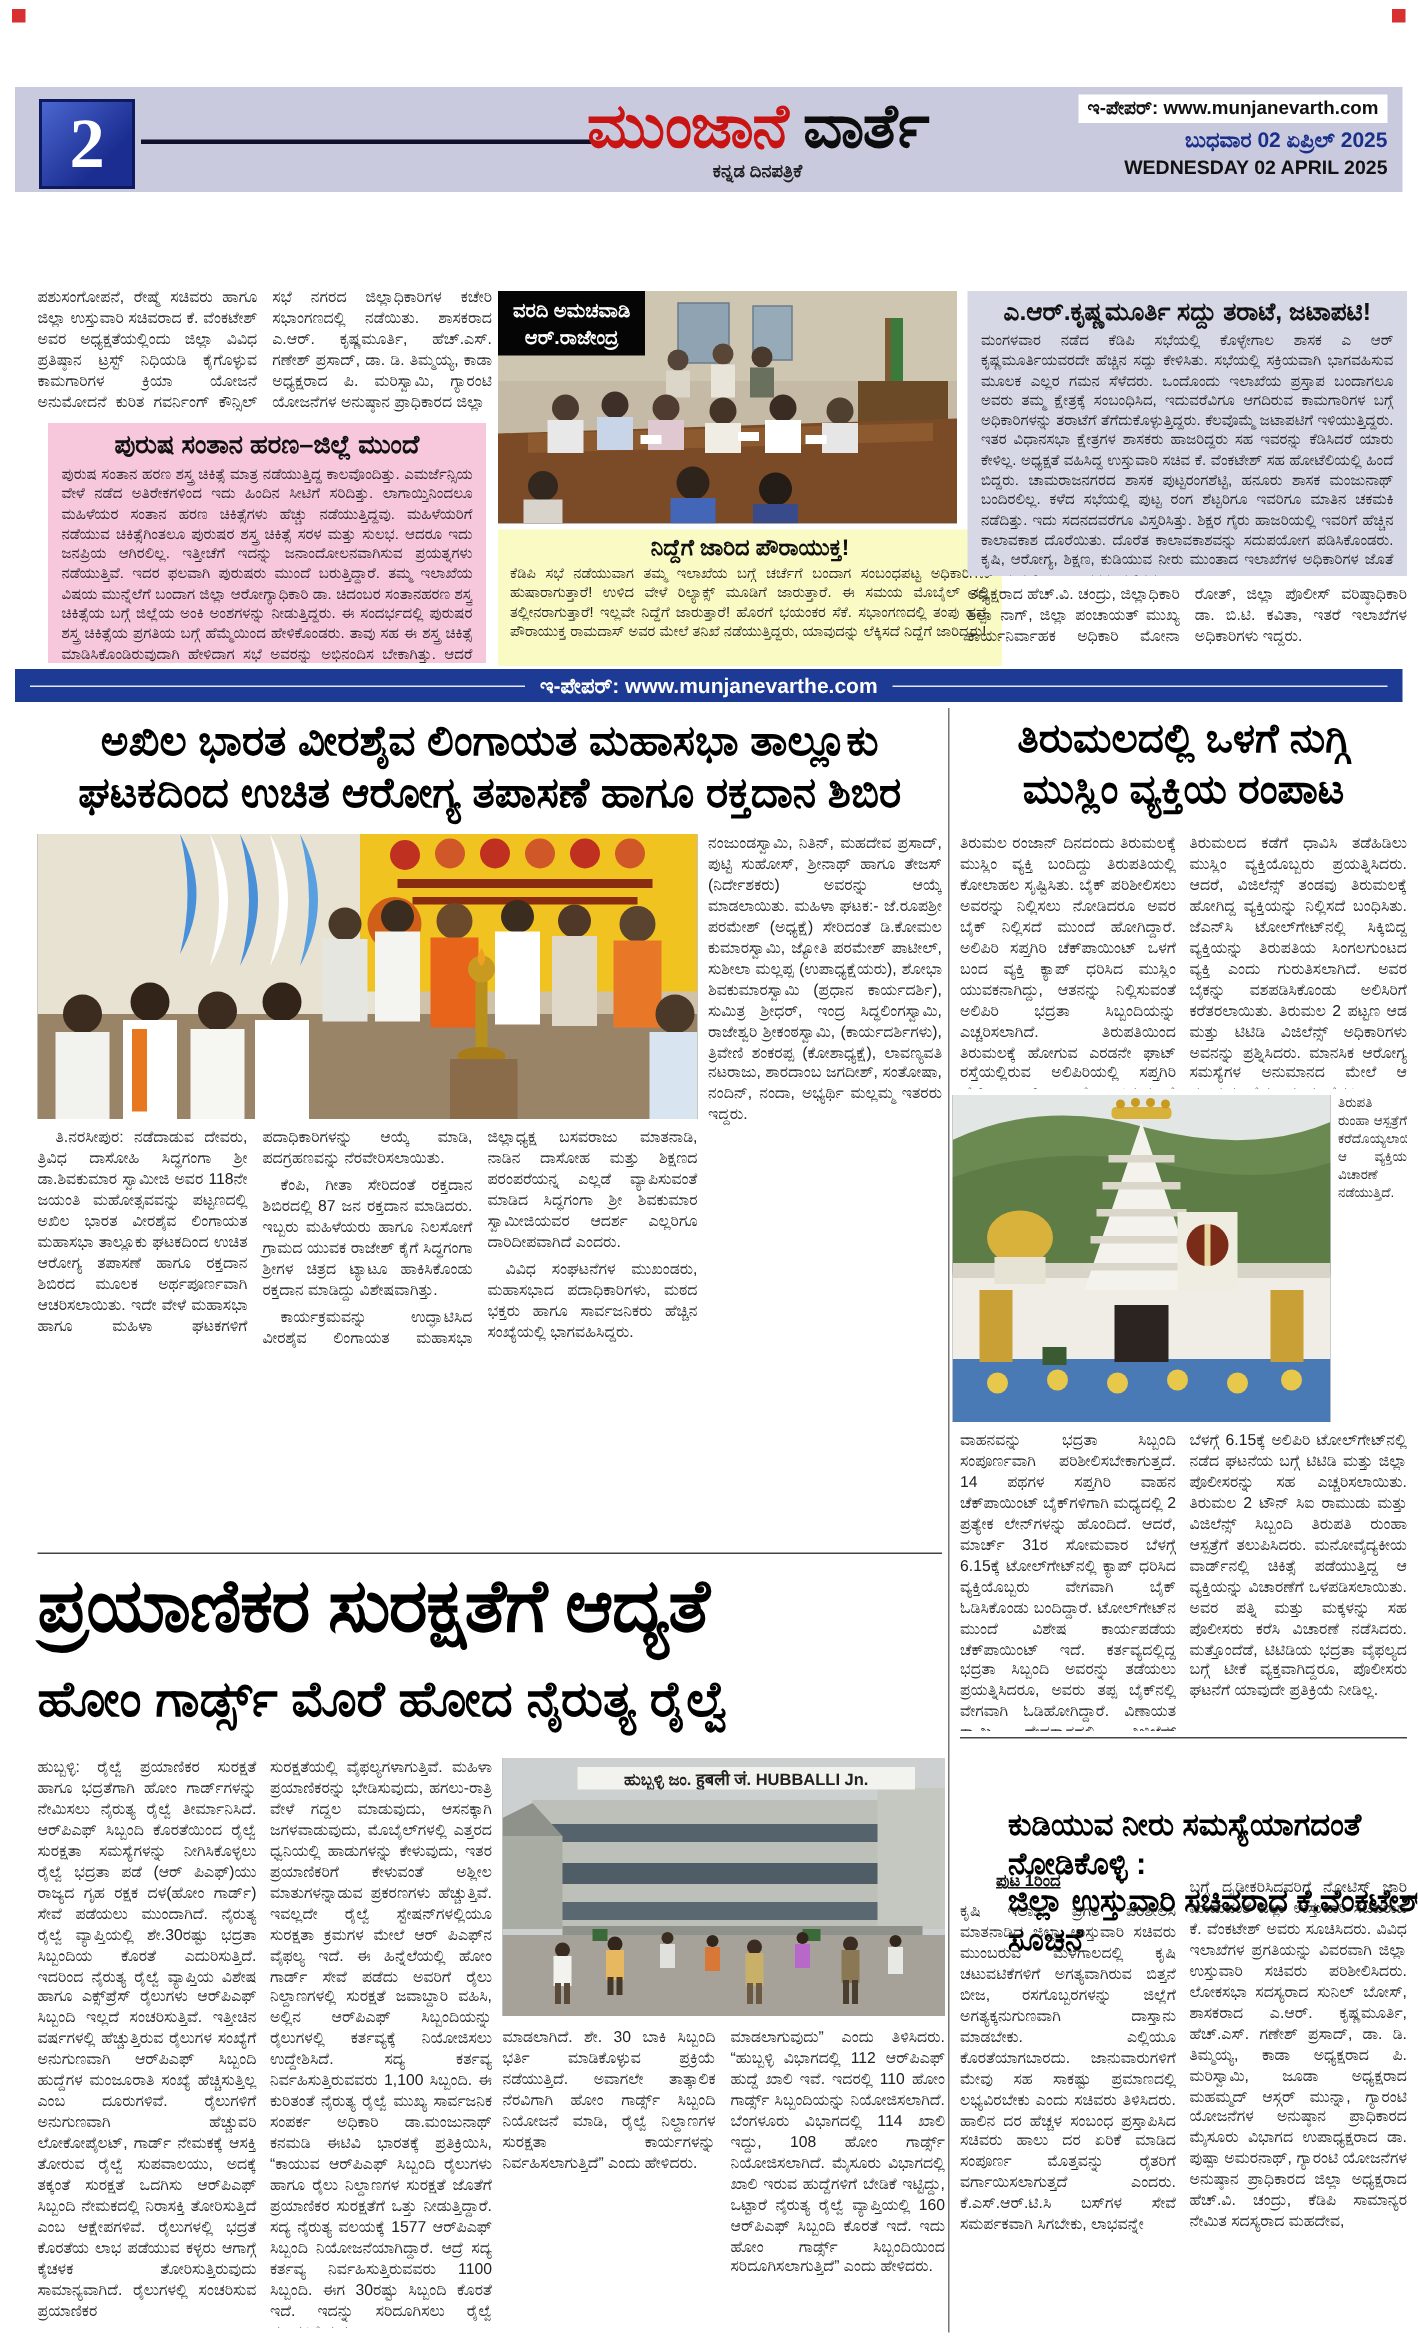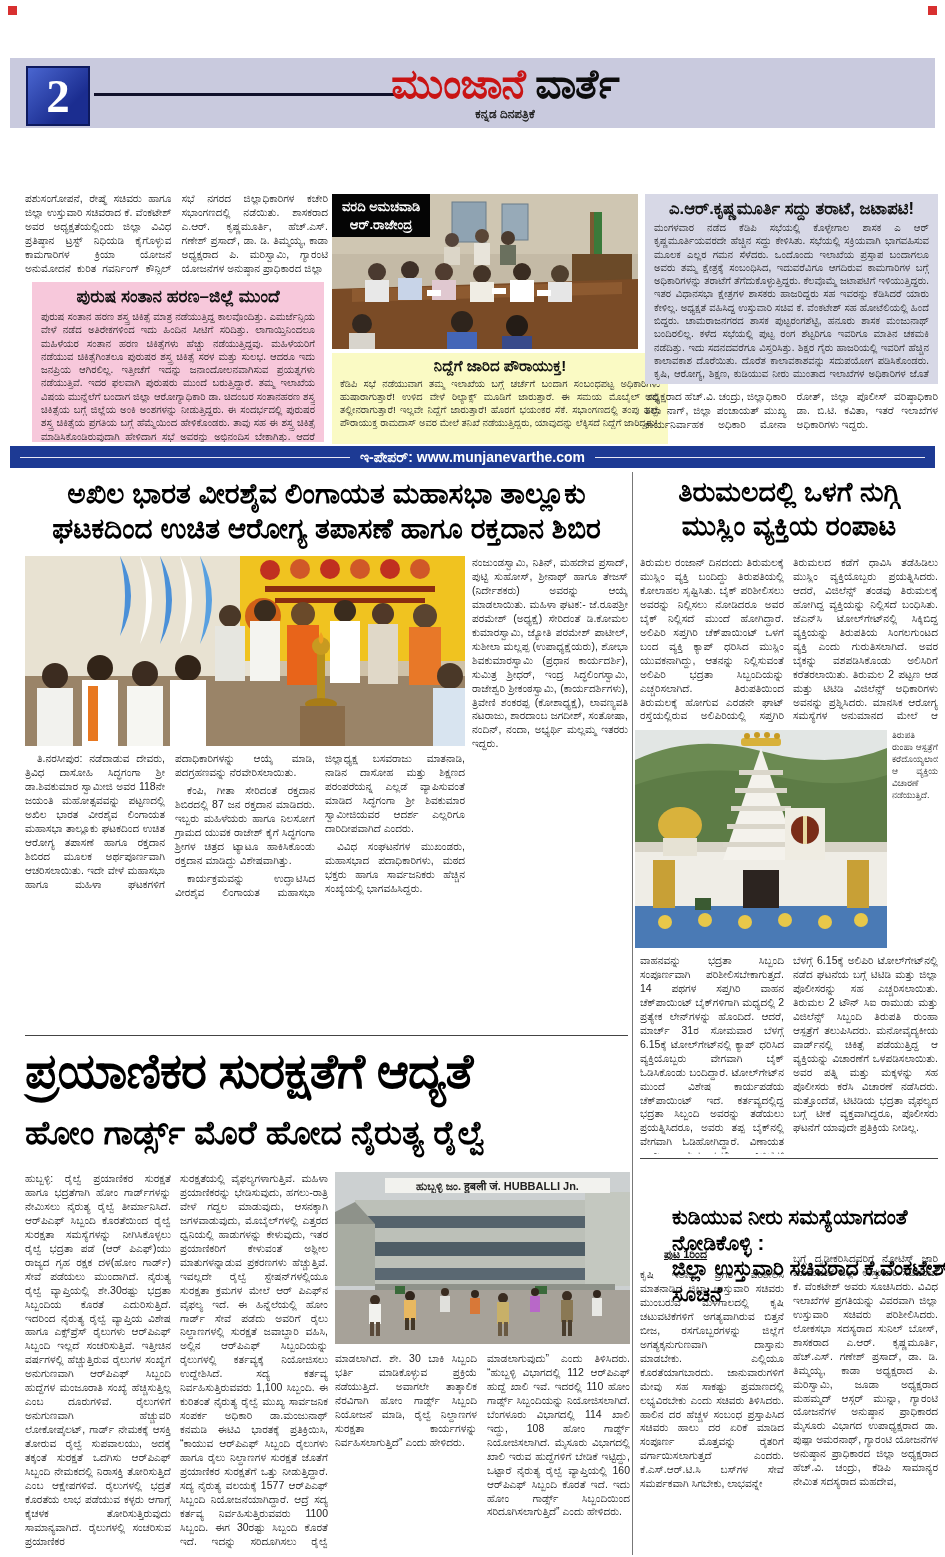--- a/index.html
+++ b/index.html
@@ -82,20 +82,25 @@
     <div class="pagenum">
       <span>2</span>
     </div>
     <div class="band-line"></div>
     <div class="mast">
       <div class="t1">
         <span class="red">ಮುಂಜಾನೆ</span>
         <span class="blk">ವಾರ್ತೆ</span>
       </div>
       <div class="tag">ಕನ್ನಡ ದಿನಪತ್ರಿಕೆ</div>
+    </div>
+    <div class="mast-right">
+      <span class="urlbox">ಇ-ಪೇಪರ್: www.munjanevarth.com</span>
+      <div class="kn-date">ಬುಧವಾರ 02 ಏಪ್ರಿಲ್ 2025</div>
+      <div class="en-date">WEDNESDAY 02 APRIL 2025</div>
     </div>
   </div>
 
 
   <div class="abs btxt cols2" style="left:25px;top:192px;width:303px;height:86px;">ಪಶುಸಂಗೋಪನೆ, ರೇಷ್ಮೆ ಸಚಿವರು ಹಾಗೂ ಜಿಲ್ಲಾ ಉಸ್ತುವಾರಿ ಸಚಿವರಾದ ಕೆ. ವೆಂಕಟೇಶ್ ಅವರ ಅಧ್ಯಕ್ಷತೆಯಲ್ಲಿಂದು ಜಿಲ್ಲಾ ವಿವಿಧ ಪ್ರತಿಷ್ಠಾನ ಟ್ರಸ್ಟ್ ನಿಧಿಯಡಿ ಕೈಗೊಳ್ಳುವ ಕಾಮಗಾರಿಗಳ ಕ್ರಿಯಾ ಯೋಜನೆ ಅನುಮೋದನೆ ಕುರಿತ ಗವರ್ನಿಂಗ್ ಕೌನ್ಸಿಲ್ ಸಭೆ ನಗರದ ಜಿಲ್ಲಾಧಿಕಾರಿಗಳ ಕಚೇರಿ ಸಭಾಂಗಣದಲ್ಲಿ ನಡೆಯಿತು. ಶಾಸಕರಾದ ಎ.ಆರ್. ಕೃಷ್ಣಮೂರ್ತಿ, ಹೆಚ್.ಎಸ್. ಗಣೇಶ್ ಪ್ರಸಾದ್, ಡಾ. ಡಿ. ತಿಮ್ಮಯ್ಯ, ಕಾಡಾ ಅಧ್ಯಕ್ಷರಾದ ಪಿ. ಮರಿಸ್ವಾಮಿ, ಗ್ಯಾರಂಟಿ ಯೋಜನೆಗಳ ಅನುಷ್ಠಾನ ಪ್ರಾಧಿಕಾರದ ಜಿಲ್ಲಾ</div>
 
   <div class="pinkbox">
     <h3>ಪುರುಷ ಸಂತಾನ ಹರಣ–ಜಿಲ್ಲೆ ಮುಂದೆ</h3>
     <div class="btxt">ಪುರುಷ ಸಂತಾನ ಹರಣ ಶಸ್ತ್ರ ಚಿಕಿತ್ಸೆ ಮಾತ್ರ ನಡೆಯುತ್ತಿದ್ದ ಕಾಲವೊಂದಿತ್ತು. ಎಮರ್ಜೆನ್ಸಿಯ ವೇಳೆ ನಡೆದ ಅತಿರೇಕಗಳಿಂದ ಇದು ಹಿಂದಿನ ಸೀಟಿಗೆ ಸರಿದಿತ್ತು. ಲಾಗಾಯ್ತಿನಿಂದಲೂ ಮಹಿಳೆಯರ ಸಂತಾನ ಹರಣ ಚಿಕಿತ್ಸೆಗಳು ಹೆಚ್ಚು ನಡೆಯುತ್ತಿದ್ದವು. ಮಹಿಳೆಯರಿಗೆ ನಡೆಯುವ ಚಿಕಿತ್ಸೆಗಿಂತಲೂ ಪುರುಷರ ಶಸ್ತ್ರ ಚಿಕಿತ್ಸೆ ಸರಳ ಮತ್ತು ಸುಲಭ. ಆದರೂ ಇದು ಜನಪ್ರಿಯ ಆಗಿರಲಿಲ್ಲ. ಇತ್ತೀಚೆಗೆ ಇದನ್ನು ಜನಾಂದೋಲನವಾಗಿಸುವ ಪ್ರಯತ್ನಗಳು ನಡೆಯುತ್ತಿವೆ. ಇದರ ಫಲವಾಗಿ ಪುರುಷರು ಮುಂದೆ ಬರುತ್ತಿದ್ದಾರೆ. ತಮ್ಮ ಇಲಾಖೆಯ ವಿಷಯ ಮುನ್ನೆಲೆಗೆ ಬಂದಾಗ ಜಿಲ್ಲಾ ಆರೋಗ್ಯಾಧಿಕಾರಿ ಡಾ. ಚಿದಂಬರ ಸಂತಾನಹರಣ ಶಸ್ತ್ರ ಚಿಕಿತ್ಸೆಯ ಬಗ್ಗೆ ಜಿಲ್ಲೆಯ ಅಂಕಿ ಅಂಶಗಳನ್ನು ನೀಡುತ್ತಿದ್ದರು. ಈ ಸಂದರ್ಭದಲ್ಲಿ ಪುರುಷರ ಶಸ್ತ್ರ ಚಿಕಿತ್ಸೆಯ ಪ್ರಗತಿಯ ಬಗ್ಗೆ ಹೆಮ್ಮೆಯಿಂದ ಹೇಳಿಕೊಂಡರು. ತಾವು ಸಹ ಈ ಶಸ್ತ್ರ ಚಿಕಿತ್ಸೆ ಮಾಡಿಸಿಕೊಂಡಿರುವುದಾಗಿ ಹೇಳಿದಾಗ ಸಭೆ ಅವರನ್ನು ಅಭಿನಂದಿಸ ಬೇಕಾಗಿತ್ತು. ಆದರೆ ದುರ್ದೈವ ಎಂದರೆ ಇದನ್ನು ತಮಾಷೆಯಾಗಿ ತೆಗೆದುಕೊಂಡು ಇಡೀ ಸಭೆ ನಗೆಗಡಲಿನಲ್ಲಿ ತೇಲಿತು</div>
   </div>

